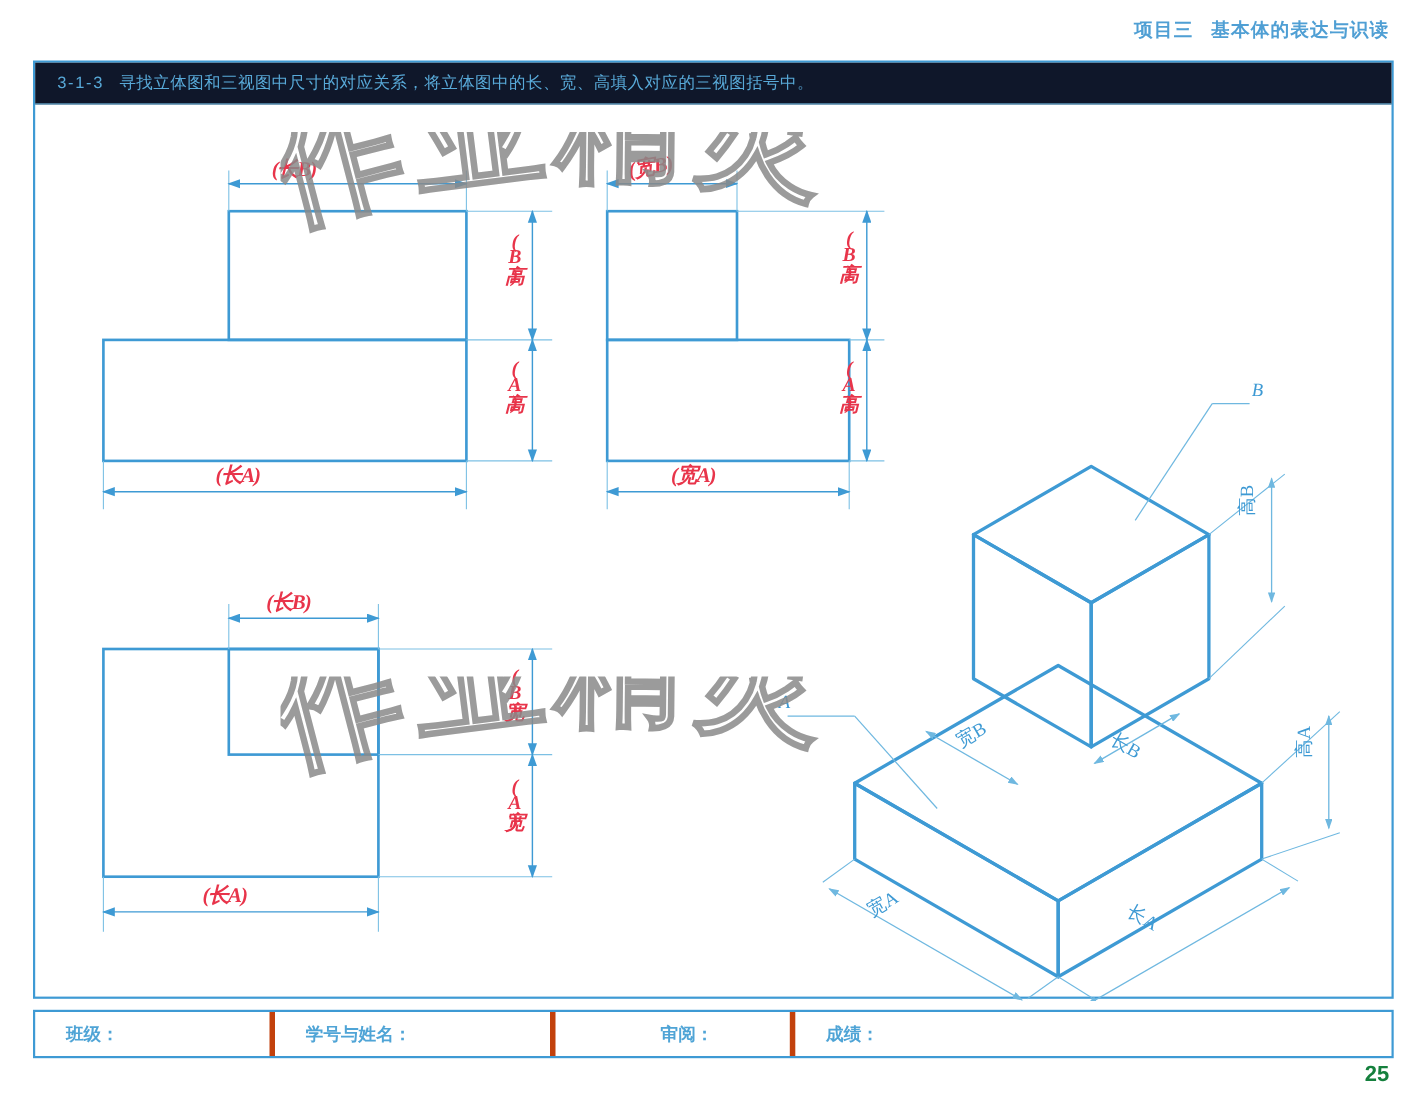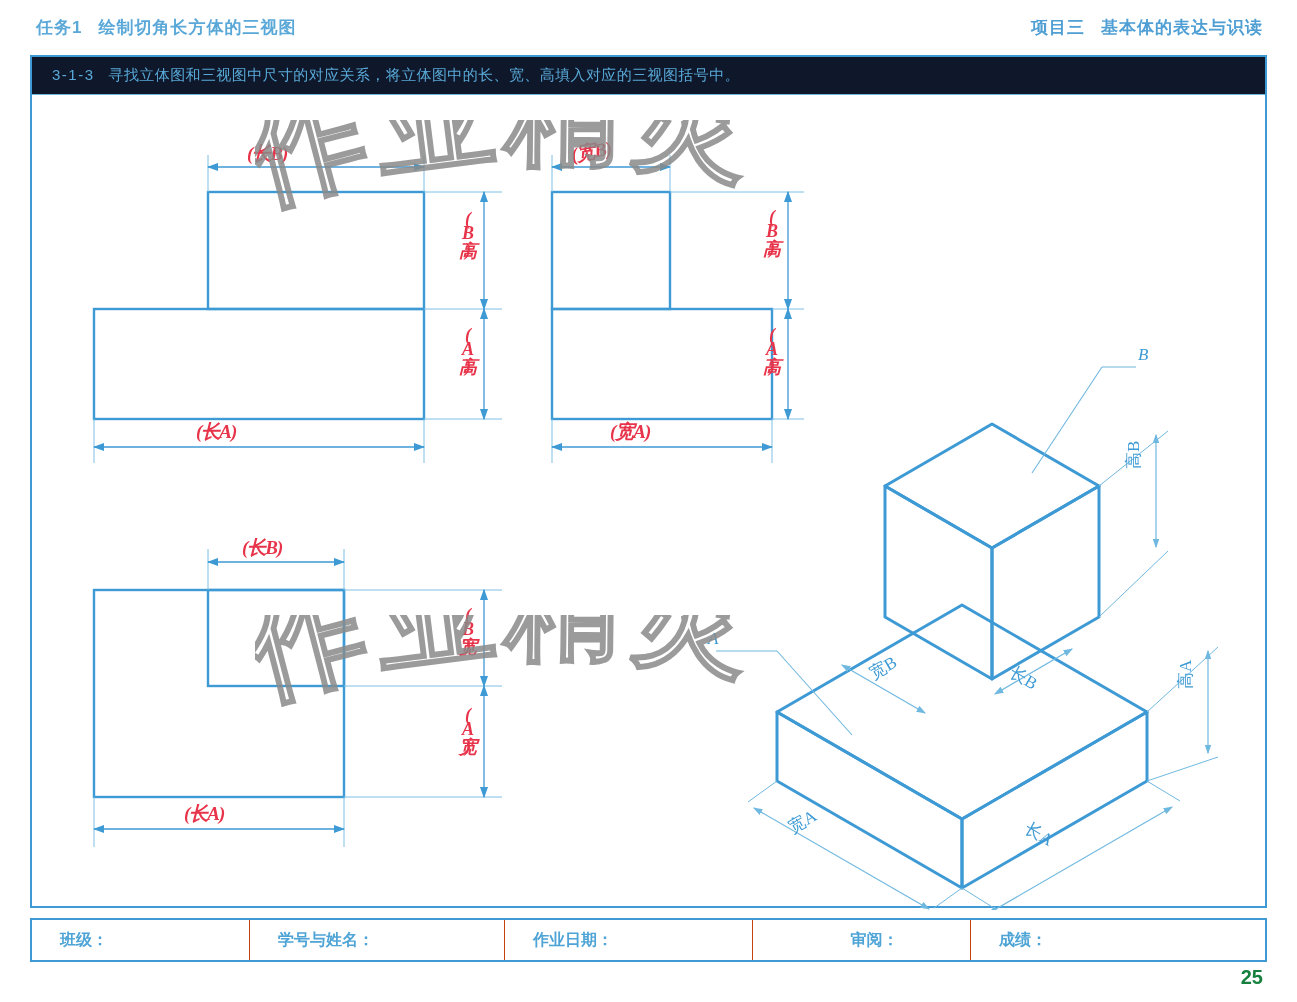--- a/index.html
+++ b/index.html
@@ -32,21 +32,21 @@
     position:absolute;left:20px;top:9px;font-size:15px;color:#58a9d8;white-space:nowrap;letter-spacing:.4px;
   }
   .qnum{letter-spacing:1.5px;margin-right:14px;}
 
   
   .footer{
     position:absolute;left:30px;top:918px;width:1237px;height:44px;
     border:2px solid #3e9ad4;box-sizing:border-box;
     display:flex;align-items:center;
   }
-  .fcell{height:100%;display:flex;align-items:center;box-sizing:border-box;border-right:1px solid #c2410c;}
+  .fcell{height:100%;display:flex;align-items:center;box-sizing:border-box;border-right:5px solid #c2410c;}
   .fcell:last-child{border-right:none;}
   .flabel{font-size:16px;font-weight:bold;color:#4fa4d6;white-space:nowrap;}
   .pageno{position:absolute;right:34px;top:966px;font-size:20px;font-weight:bold;color:#15803d;}
 
   
   .dwg{position:absolute;left:0;top:0;width:1237px;height:853px;}
 
   
   .hw{
     position:absolute;color:#e8344a;font-family:"Liberation Serif","DejaVu Serif",serif;
@@ -78,23 +78,20 @@
     font-family:"DejaVu Sans","Liberation Sans",sans-serif;
     font-weight:bold;fill:none;stroke:#8a8a8a;stroke-width:2.2;
     font-size:118px;letter-spacing:6px;opacity:.85;
   }
 </style>
 </head>
 <body>
 
 <div id="page">
 
-  <div class="runhead left">
-    <span>任务1</span><span class="sp"></span><span>绘制切角长方体的三视图</span>
-  </div>
   <div class="runhead right">
     <span>项目三</span><span class="sp"></span><span>基本体的表达与识读</span>
   </div>
 
   <div class="frame">
 
     <div class="qbar">
       <div class="qtext">
         <span class="qnum">3-1-3</span><span>寻找立体图和三视图中尺寸的对应关系，将立体图中的长、宽、高填入对应的三视图括号中。</span>
       </div>
@@ -261,23 +258,20 @@
 
   </div>
 
   <div class="footer">
     <div class="fcell" style="width:218px;padding-left:28px;">
       <span class="flabel">班级：</span>
     </div>
     <div class="fcell" style="width:255px;padding-left:28px;">
       <span class="flabel">学号与姓名：</span>
     </div>
-    <div class="fcell" style="width:248px;padding-left:28px;">
-      <span class="flabel">作业日期：</span>
-    </div>
     <div class="fcell" style="width:218px;padding-left:26px;justify-content:center;">
       <span class="flabel">审阅：</span>
     </div>
     <div class="fcell" style="flex:1;padding-left:28px;">
       <span class="flabel">成绩：</span>
     </div>
   </div>
 
   <div class="pageno">25</div>
 

